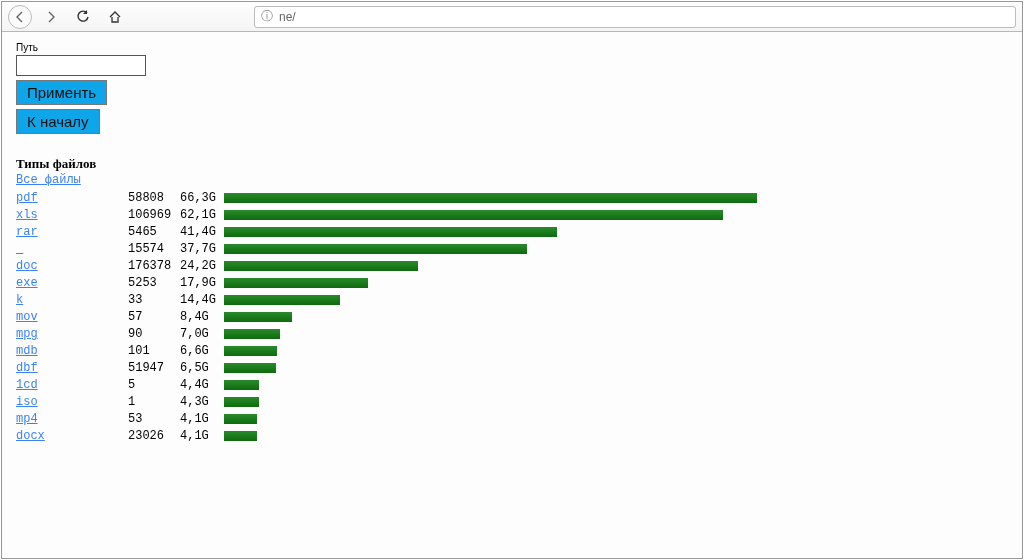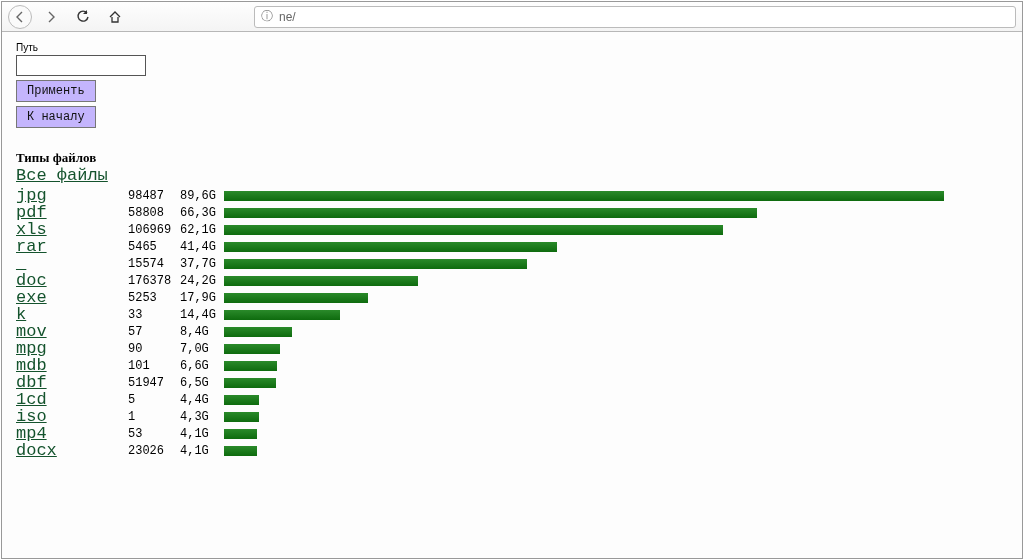--- a/index.html
+++ b/index.html
@@ -41,32 +41,32 @@
     color:#666;
     font-size:12px;
     gap:6px;
   }
   .addr-icon { font-size:12px; color:#888; }
   .content { padding:10px 14px; height:calc(100% - 30px); overflow:hidden; }
   .path-label { font-family: Liberation Sans, sans-serif; font-size:10px; }
   .path-input { width:130px; height:21px; border:1px solid #555; margin-top:2px; display:block; background:#fff; }
   .small-btn {
     margin-top:4px;
-    background:#c4b5fd;
+    background:#0ea5e9;
     border:1px solid #777;
     padding:3px 10px;
-    font-family: Liberation Mono, monospace;
-    font-size:12px;
+    font-family: Liberation Sans, sans-serif;
+    font-size:15px;
     color:#111;
   }
   .section-title { font-family:"Times New Roman",serif; font-weight:bold; font-size:13px; margin-top:22px; }
   .file-link {
     font-family: "Courier New", monospace;
-    font-size:17px;
-    color:#14532d;
+    font-size:12px;
+    color:#3b82f6;
   }
   .rows { margin-top:2px; }
   .row { display:flex; align-items:center; height:17px; }
   .col-type  { width:112px; }
   .col-count { width:52px; font-family:"Courier New",monospace; font-size:12px; }
   .col-size  { width:44px; font-family:"Courier New",monospace; font-size:12px; }
   .col-bar   { flex:1; }
   .bar {
     height:10px;
     background:linear-gradient(#2a8a2a,#0e6b0e);
@@ -109,28 +109,20 @@
     <input class="path-input" value="" style="">
     <button class="small-btn">Применть</button><br>
     <button class="small-btn">К началу</button>
 
     <div class="section-title">Типы файлов</div>
 
     <a href="#" class="file-link">Все файлы</a>
 
     <div class="rows" id="rows-container">
         <div class="row">
-          <div class="col-type"><a href="#" class="file-link">jpg</a></div>
-          <div class="col-count">98487</div>
-          <div class="col-size">89,6G</div>
-          <div class="col-bar">
-            <div class="bar" style="width: 720px;"></div>
-          </div>
-        </div>
-        <div class="row">
           <div class="col-type"><a href="#" class="file-link">pdf</a></div>
           <div class="col-count">58808</div>
           <div class="col-size">66,3G</div>
           <div class="col-bar">
             <div class="bar" style="width: 532.768px;"></div>
           </div>
         </div>
         <div class="row">
           <div class="col-type"><a href="#" class="file-link">xls</a></div>
           <div class="col-count">106969</div>

